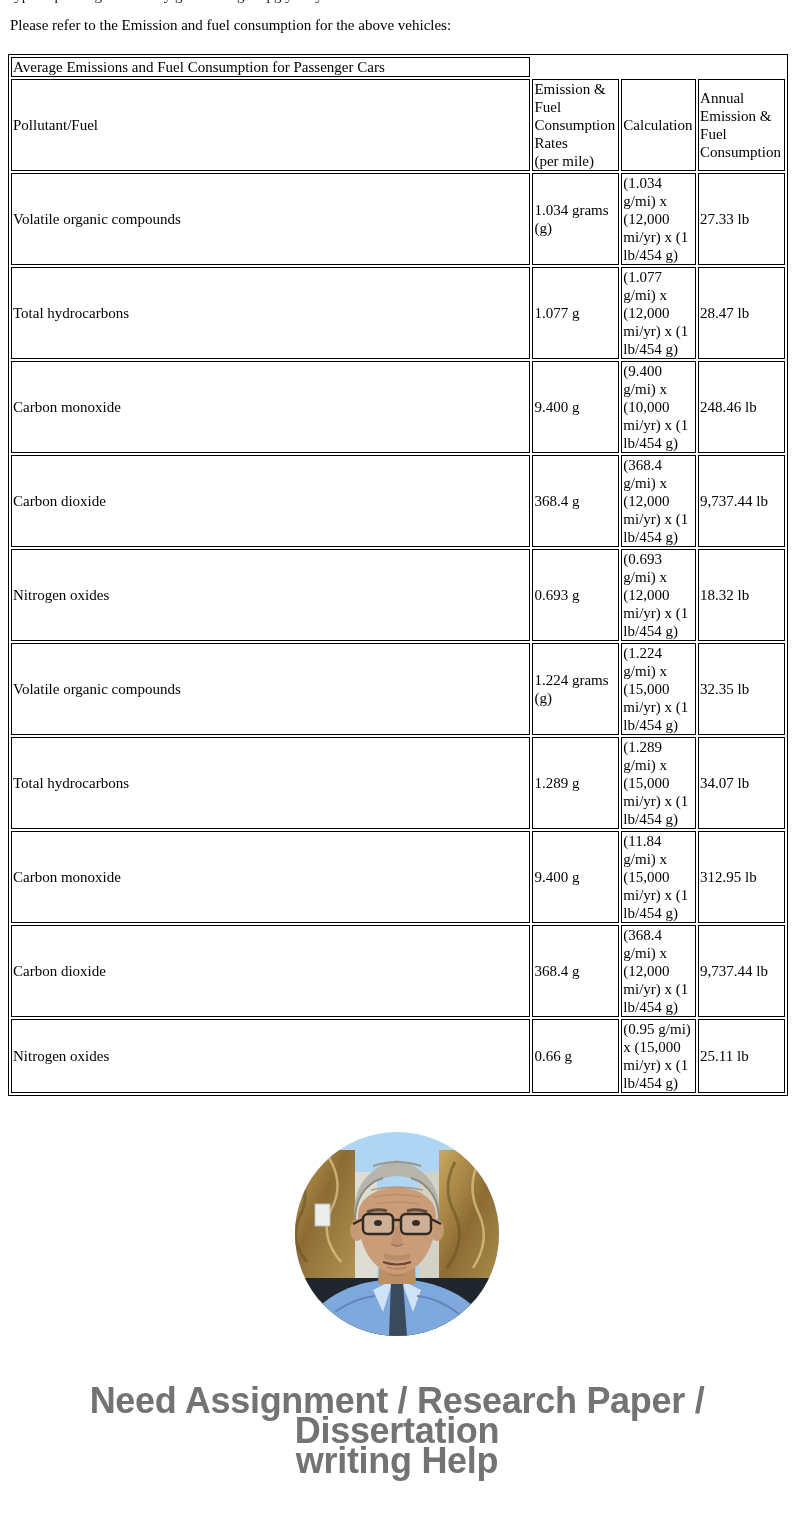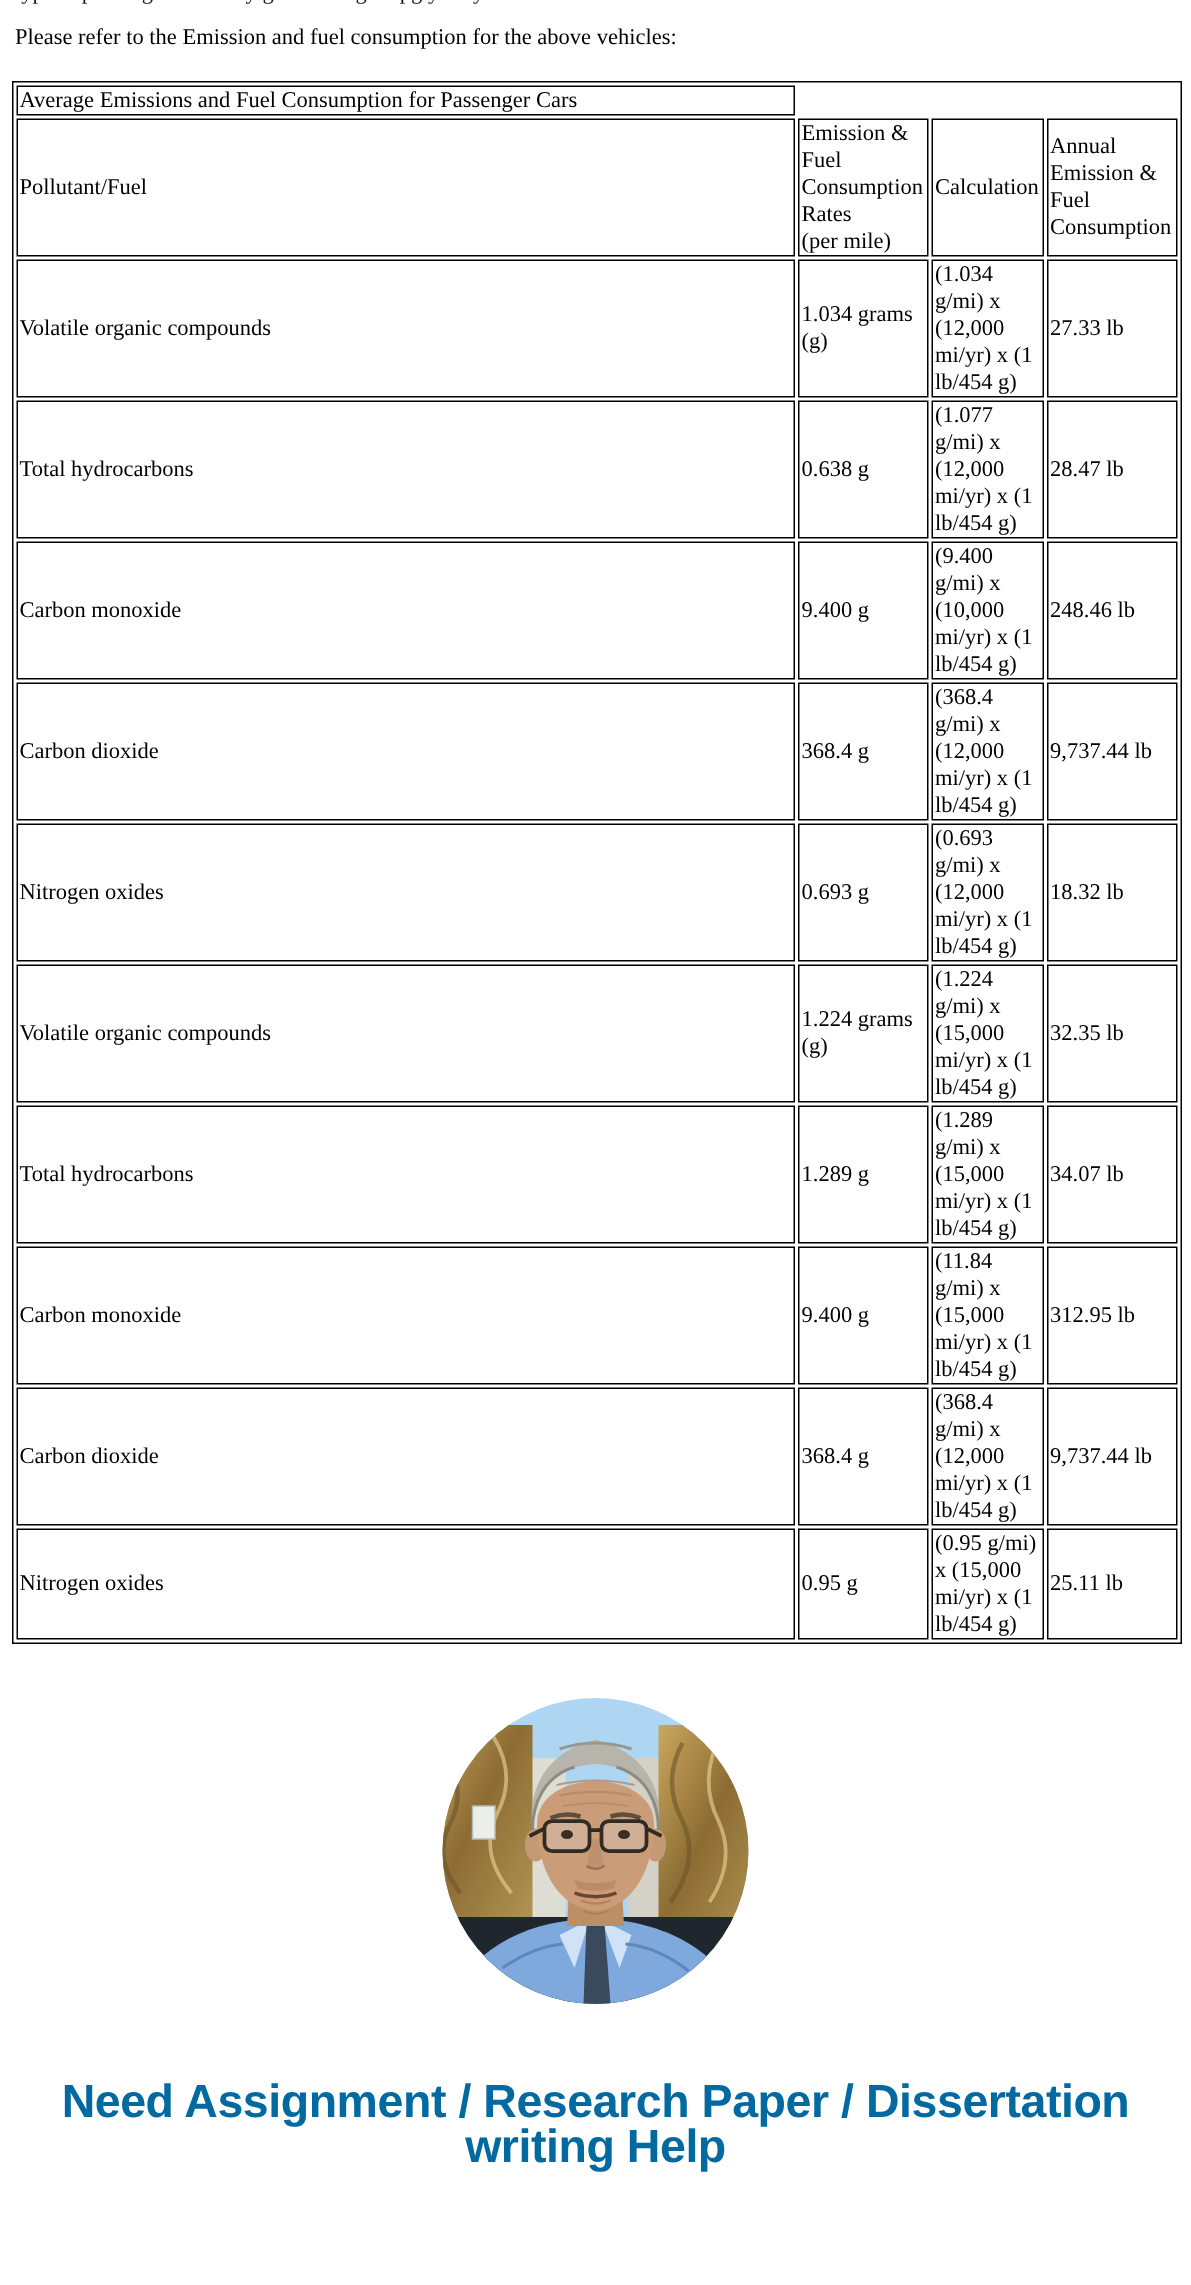--- a/index.html
+++ b/index.html
@@ -39,24 +39,24 @@
   col.c3 { width: 74px; }
   col.c4 { width: 86px; }
 
   .photo-wrap { width: 204px; height: 204px; margin: 36px auto 0; }
 
   .footer {
     margin-top: 50px;
     text-align: center;
     font-family: "Liberation Sans", sans-serif;
     font-weight: bold;
-    font-size: 31px;
+    font-size: 36px;
     line-height: 30px;
     letter-spacing: -0.3px;
-    color: #0369a1;
+    color: #737373;
   }
 </style>
 </head>
 <body>
 
 <div class="clip-top">
   <p>typical passenger cars may give average mpg yearly</p>
 </div>
 
 <p class="intro">Please refer to the Emission and fuel consumption for the above vehicles:</p>
@@ -80,21 +80,21 @@
       <td>Annual Emission &amp; Fuel Consumption</td>
     </tr>
       <tr class="data-row">
     <td>Volatile organic compounds</td>
     <td>1.034 grams (g)</td>
     <td>(1.034 g/mi) x (12,000 mi/yr) x (1 lb/454 g)</td>
     <td>27.33 lb</td>
   </tr>
       <tr class="data-row">
     <td>Total hydrocarbons</td>
-    <td>0.638 g</td>
+    <td>1.077 g</td>
     <td>(1.077 g/mi) x (12,000 mi/yr) x (1 lb/454 g)</td>
     <td>28.47 lb</td>
   </tr>
       <tr class="data-row">
     <td>Carbon monoxide</td>
     <td>9.400 g</td>
     <td>(9.400 g/mi) x (10,000 mi/yr) x (1 lb/454 g)</td>
     <td>248.46 lb</td>
   </tr>
       <tr class="data-row">
@@ -128,21 +128,21 @@
     <td>312.95 lb</td>
   </tr>
       <tr class="data-row">
     <td>Carbon dioxide</td>
     <td>368.4 g</td>
     <td>(368.4 g/mi) x (12,000 mi/yr) x (1 lb/454 g)</td>
     <td>9,737.44 lb</td>
   </tr>
       <tr class="data-row">
     <td>Nitrogen oxides</td>
-    <td>0.95 g</td>
+    <td>0.66 g</td>
     <td>(0.95 g/mi) x (15,000 mi/yr) x (1 lb/454 g)</td>
     <td>25.11 lb</td>
   </tr>
   </tbody>
 </table>
 
 <div class="photo-wrap">
   <svg width="204" height="204" viewBox="0 0 204 204">
     <defs>
       <clipPath id="circ">

